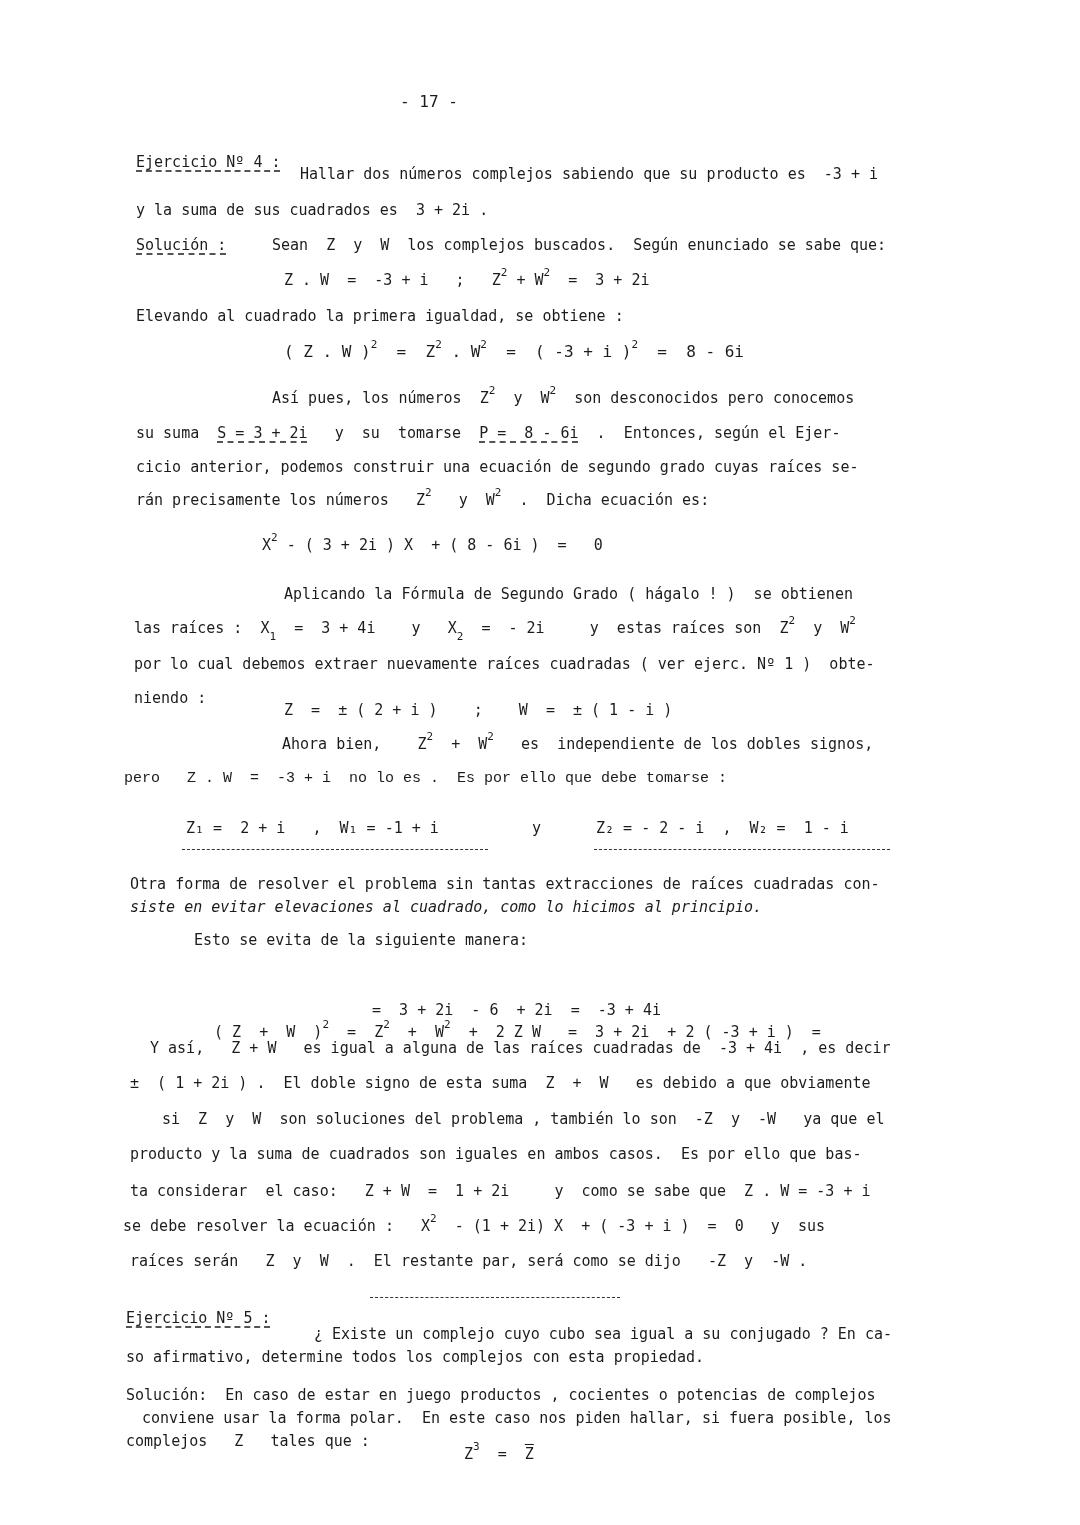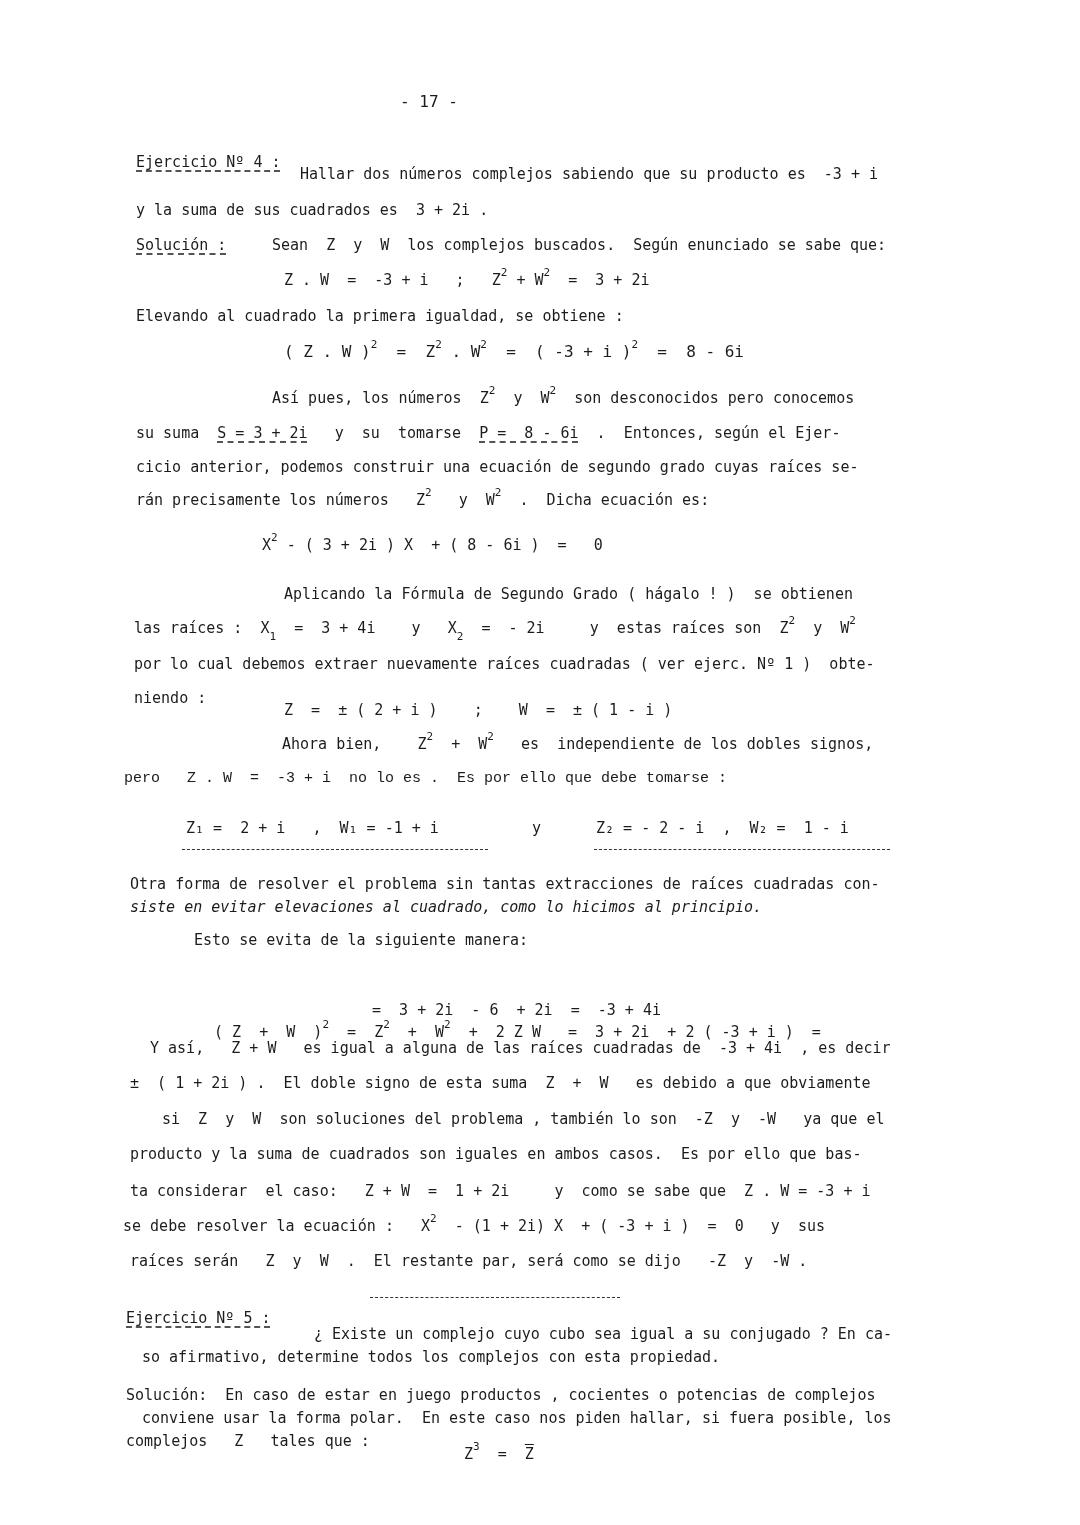--- a/index.html
+++ b/index.html
@@ -75,19 +75,19 @@
 <div class="ln" style="left:130px;top:1181px;">ta considerar  el caso:   Z + W  =  1 + 2i     y  como se sabe que  Z . W = -3 + i</div>
 
 <div class="ln" style="left:123px;top:1216px;"><span>se debe resolver la ecuación :   X</span><sup>2</sup><span>  - (1 + 2i) X  + ( -3 + i )  =  0   y  sus</span></div>
 
 <div class="ln" style="left:130px;top:1251px;">raíces serán   Z  y  W  .  El restante par, será como se dijo   -Z  y  -W .</div>
 
 <div class="rule" style="left:370px;top:1297px;width:250px;"></div>
 
 <div class="ln u" style="left:126px;top:1308px;">Ejercicio Nº 5 :</div>
 <div class="ln" style="left:314px;top:1324px;">¿ Existe un complejo cuyo cubo sea igual a su conjugado ? En ca-</div>
-<div class="ln" style="left:126px;top:1347px;margin-left:16px;">so afirmativo, determine todos los complejos con esta propiedad.</div>
+<div class="ln" style="left:126px;top:1347px;">so afirmativo, determine todos los complejos con esta propiedad.</div>
 
 <div class="ln" style="left:126px;top:1385px;">Solución:  En caso de estar en juego productos , cocientes o potencias de complejos</div>
 <div class="ln" style="left:142px;top:1408px;">conviene usar la forma polar.  En este caso nos piden hallar, si fuera posible, los</div>
 <div class="ln" style="left:126px;top:1431px;">complejos   Z   tales que :</div>
 
 <div class="ln" style="left:464px;top:1444px;"><span>Z</span><sup>3</sup><span>  =  </span><span class="ov">Z</span></div>
 
 </body></html>

